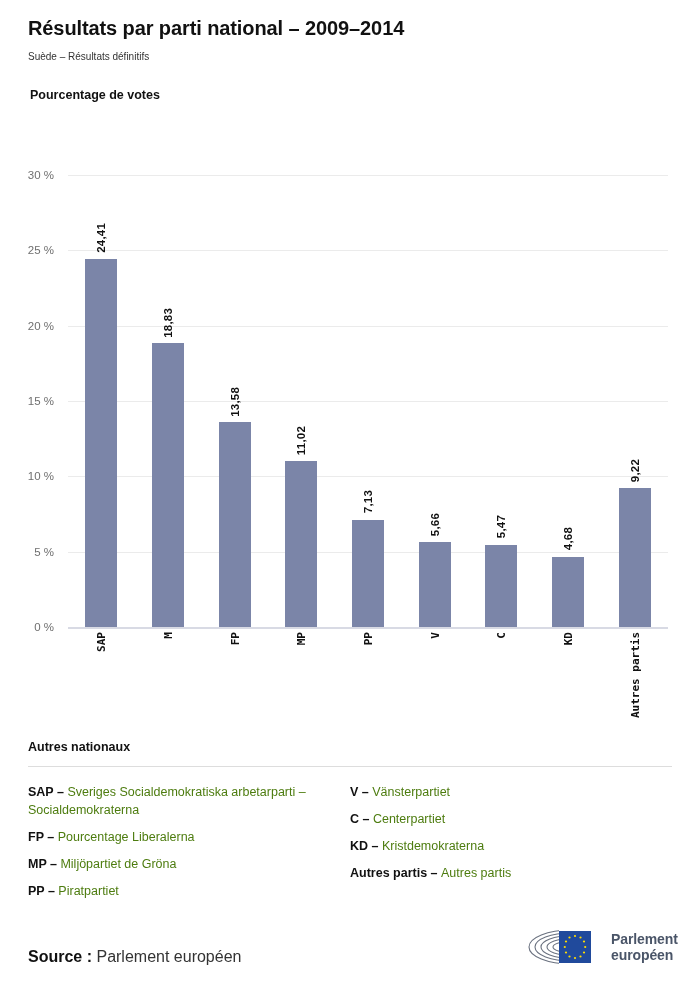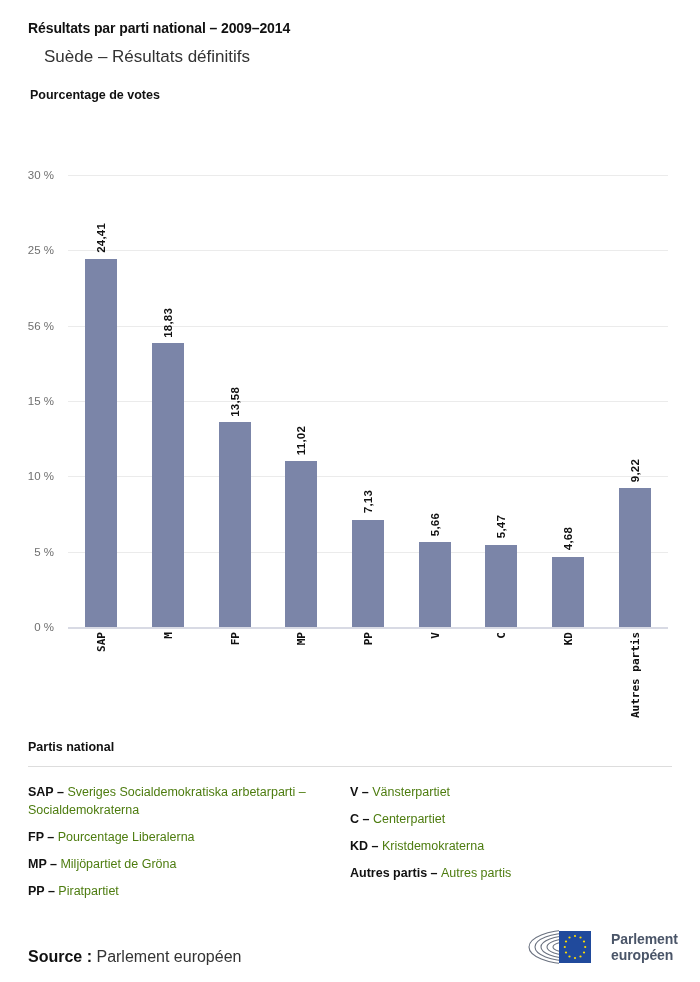--- a/index.html
+++ b/index.html
@@ -24,33 +24,33 @@
   }
 
   
   .header {
     position: absolute;
     left: 28px;
     top: 18px;
     width: 640px;
   }
   .title {
-    font-size: 14px;
+    font-size: 20px;
     font-weight: bold;
     letter-spacing: -0.1px;
     color: #111111;
     line-height: 20px;
     margin: 0;
   }
   .subtitle {
-    font-size: 17px;
+    font-size: 10px;
     font-weight: normal;
     color: #333333;
     line-height: 22px;
-    margin: 8px 0 0 16px;
+    margin: 8px 0 0 0;
   }
 
   
   .axis-title {
     position: absolute;
     left: 30px;
     top: 88px;
     font-size: 12.5px;
     font-weight: bold;
     color: #111111;
@@ -251,21 +251,21 @@
         <div class="gridline" style="top: 226px;"></div>
         <div class="gridline" style="top: 150.667px;"></div>
         <div class="gridline" style="top: 75.3333px;"></div>
         <div class="gridline" style="top: 0px;"></div>
       </div>
     <div class="ylabels" id="y-labels">
         <div class="ylabel" style="top: 452px;">0 %</div>
         <div class="ylabel" style="top: 376.667px;">5 %</div>
         <div class="ylabel" style="top: 301.333px;">10 %</div>
         <div class="ylabel" style="top: 226px; margin-left: 48px;">15 %</div>
-        <div class="ylabel" style="top: 150.667px;">56 %</div>
+        <div class="ylabel" style="top: 150.667px;">20 %</div>
         <div class="ylabel" style="top: 75.3333px;">25 %</div>
         <div class="ylabel" style="top: 0px;">30 %</div>
       </div>
     <div class="bars" id="bar-series">
         <div class="bar-slot" style="left: 0px; width: 66.6667px;">
           <div class="bar" style="height: 367.777px; background: rgb(123, 133, 168);"></div>
           <div class="bar-value" style="bottom: 373.777px;">24,41</div>
         </div>
         <div class="bar-slot" style="left: 66.6667px; width: 66.6667px;">
           <div class="bar" style="height: 283.705px; background: rgb(123, 133, 168);"></div>
@@ -307,21 +307,21 @@
         <div class="xlabel" style="left: 227.333px;">MP</div>
         <div class="xlabel" style="left: 294px;">PP</div>
         <div class="xlabel" style="left: 360.667px;">V</div>
         <div class="xlabel" style="left: 427.333px;">C</div>
         <div class="xlabel" style="left: 494px;">KD</div>
         <div class="xlabel" style="left: 560.667px;">Autres partis</div>
       </div>
   </div>
 
   <div class="legend">
-    <div class="legend-heading">Partis national</div>
+    <div class="legend-heading">Autres nationaux</div>
     <div class="legend-divider"></div>
     <div class="legend-cols">
       <div class="legend-col" id="legend-left">
           <div class="legend-item"><span class="abbr">SAP – </span><span class="full">Sveriges Socialdemokratiska arbetarparti – Socialdemokraterna</span></div>
           <div class="legend-item"><span class="abbr">FP – </span><span class="full">Pourcentage Liberalerna</span></div>
           <div class="legend-item"><span class="abbr">MP – </span><span class="full">Miljöpartiet de Gröna</span></div>
           <div class="legend-item"><span class="abbr">PP – </span><span class="full">Piratpartiet</span></div>
         </div>
       <div class="legend-col" id="legend-right">
           <div class="legend-item"><span class="abbr">V – </span><span class="full">Vänsterpartiet</span></div>

